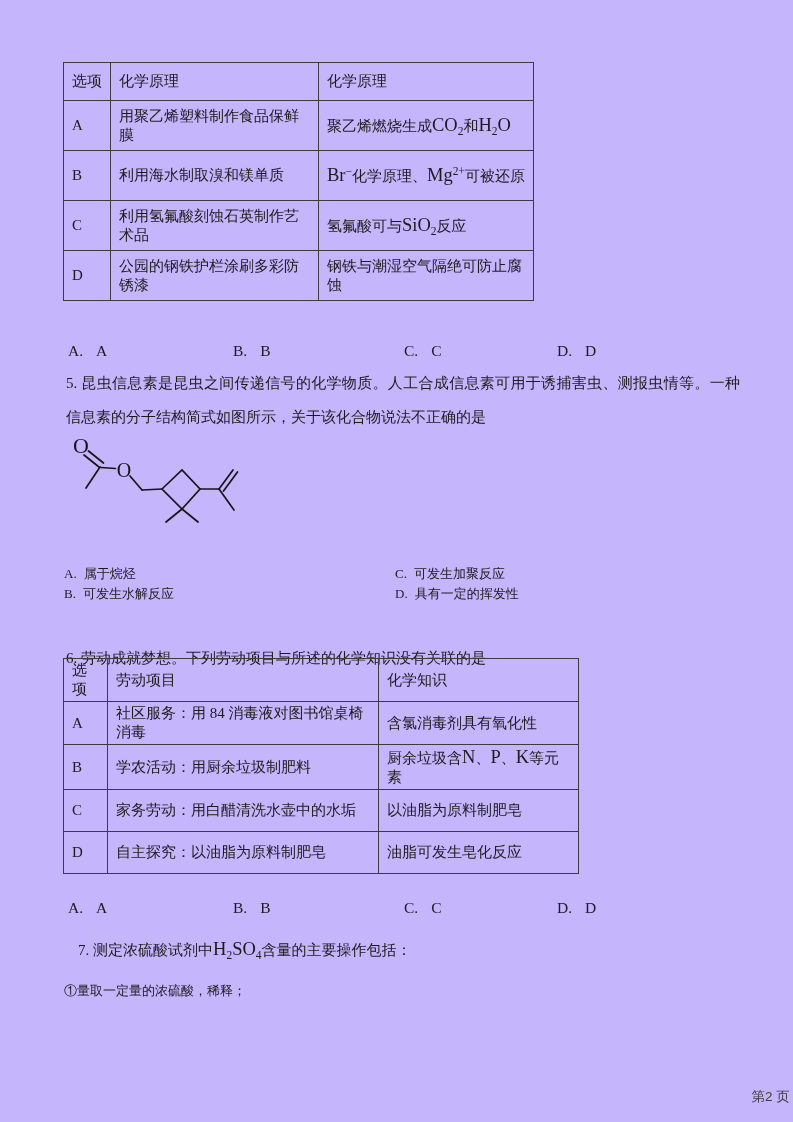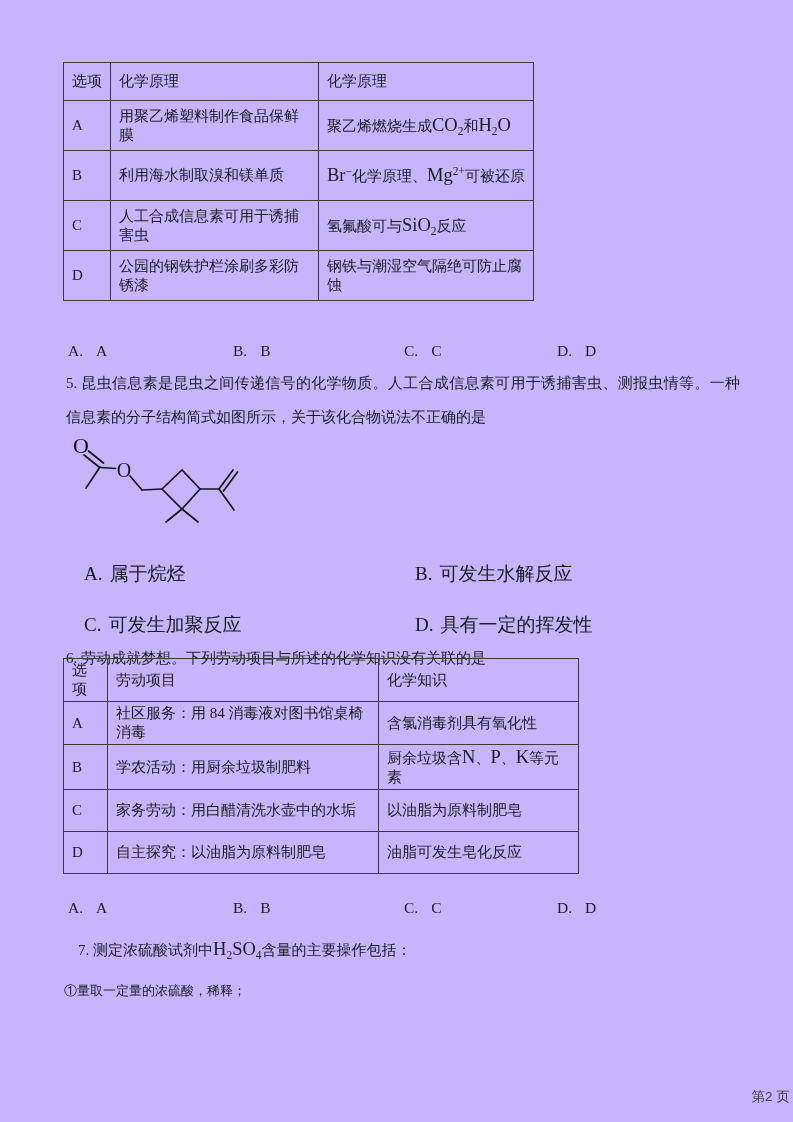--- a/index.html
+++ b/index.html
@@ -33,22 +33,22 @@
   #answers-q6 { top:898px; }
   .answer-item .val { margin-left:13px; }
   
   .stem { position:absolute; font-size:15px; }
   #q5-stem { left:66px; top:366px; width:674px; line-height:34px; text-align:justify; }
   #q6-stem { left:66px; top:648px; width:674px; line-height:20px; }
   #q7-stem { left:78px; top:936px; width:674px; line-height:26px; }
   #q7-step { position:absolute; left:64px; top:981px; font-size:13px; line-height:20px; }
   
   #q5-options {
-    position:absolute; left:84px; top:564px; width:670px; display:grid;
-    grid-template-columns:331px auto; row-gap:31px; font-size:19px; line-height:20px;
+    position:absolute; left:64px; top:564px; width:670px; display:grid;
+    grid-template-columns:331px auto; row-gap:0; font-size:13px; line-height:20px;
   }
   .opt-label { margin-right:7px; }
   
   #structure { position:absolute; left:62px; top:432px; }
   
   #footer {
     position:absolute; left:0; top:1088px; width:100%; text-align:right;
     font-family:"Liberation Sans","DejaVu Sans",sans-serif;
     font-size:13.5px; color:#3e3e3e;padding-left:42px;
   }
@@ -77,21 +77,21 @@
       <td>用聚乙烯塑料制作食品保鲜膜</td>
       <td><span>聚乙烯燃烧生成</span><span class="fx">CO</span><span class="fx sub">2</span><span>和</span><span class="fx">H</span><span class="fx sub">2</span><span class="fx">O</span></td>
     </tr>
     <tr class="row">
       <td>B</td>
       <td>利用海水制取溴和镁单质</td>
       <td><span class="fx">Br</span><span class="fx sup">−</span><span>化学原理、</span><span class="fx">Mg</span><span class="fx sup">2+</span><span>可被还原</span></td>
     </tr>
     <tr class="row">
       <td>C</td>
-      <td>人工合成信息素可用于诱捕害虫</td>
+      <td>利用氢氟酸刻蚀石英制作艺术品</td>
       <td><span>氢氟酸可与</span><span class="fx">SiO</span><span class="fx sub">2</span><span>反应</span></td>
     </tr>
     <tr class="row">
       <td>D</td>
       <td>公园的钢铁护栏涂刷多彩防锈漆</td>
       <td><span>钢铁与潮湿空气隔绝可防止腐蚀</span></td>
     </tr>
   </tbody>
     </table>
 
@@ -126,22 +126,22 @@
       <path d="M157,57 L171,38 M161.5,59 L175.5,40"></path>
 
       <path d="M157,57 L172,78"></path>
     </g>
     <text x="19" y="21" font-size="22" text-anchor="middle" fill="#161616">O</text>
     <text x="62" y="45" font-size="20" text-anchor="middle" fill="#161616">O</text>
   </svg>
 
   <div id="q5-options">
     <span><span class="opt-label">A.</span><span>属于烷烃</span></span>
+    <span><span class="opt-label">C.</span><span>可发生加聚反应</span></span>
     <span><span class="opt-label">B.</span><span>可发生水解反应</span></span>
-    <span><span class="opt-label">C.</span><span>可发生加聚反应</span></span>
     <span><span class="opt-label">D.</span><span>具有一定的挥发性</span></span>
   </div>
 
   <div class="stem" id="q6-stem">6. 劳动成就梦想。下列劳动项目与所述的化学知识没有关联的是</div>
 
   <table class="qtable" id="table-q6">
     <colgroup>
         <col style="width:44px">
         <col style="width:271px">
         <col style="width:200px">

